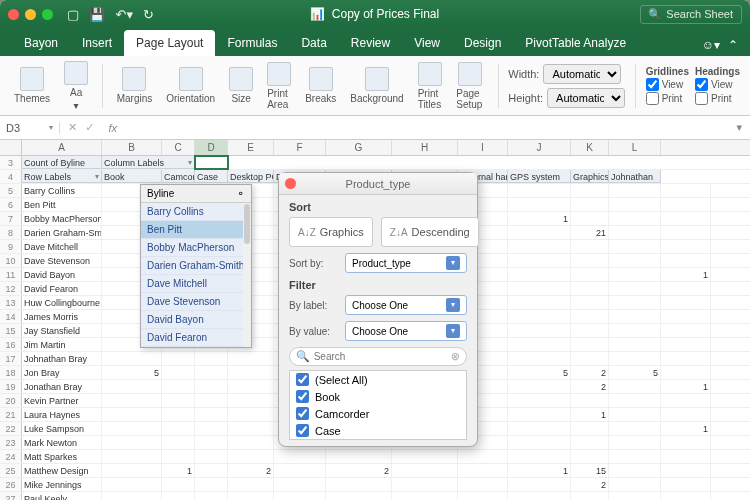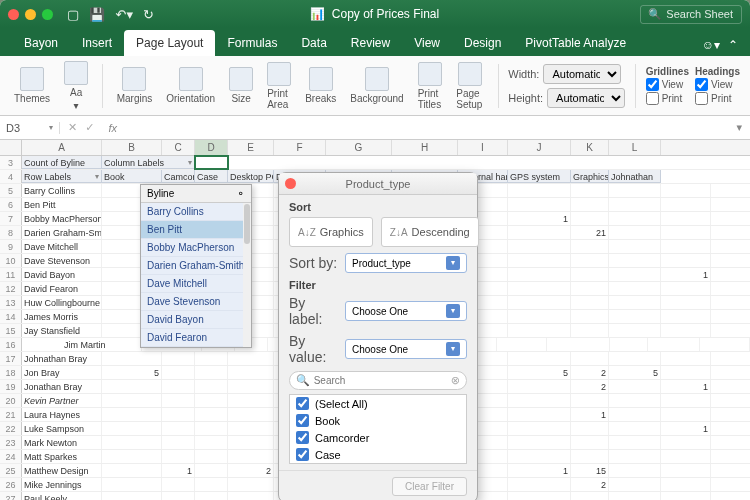--- a/index.html
+++ b/index.html
@@ -49,21 +49,21 @@
 .af-thumb{background:#ccc;width:6px;margin:1px;height:40px;border-radius:3px}
 .filterpane{position:absolute;left:278px;top:172px;width:200px;background:#f0f0f0;border:1px solid #aaa;border-radius:8px;box-shadow:2px 4px 12px rgba(0,0,0,.25);font-size:11px}
 .fp-title{height:22px;background:linear-gradient(#f8f8f8,#e8e8e8);border-bottom:1px solid #ccc;display:flex;align-items:center;justify-content:center;position:relative;font-size:11px;color:#666;border-radius:4px 4px 0 0}
 .fp-close{position:absolute;left:6px;width:11px;height:11px;background:#ff5f56;border-radius:50%}
 .fp-sec{padding:6px 10px}
 .fp-hdr{font-weight:bold;font-size:11px;color:#444;margin-bottom:4px}
 .fp-sortbtns{display:flex;gap:8px;margin-bottom:6px}
 .sortbtn{flex:1;display:flex;align-items:center;gap:4px;padding:8px;border:1px solid #ccc;border-radius:3px;background:#fff;font-size:11px;color:#555}
 .sortbtn span:first-child{font-size:10px;color:#888}
 .fp-row{display:flex;align-items:center;gap:6px;margin-bottom:6px}
-.fp-row .lbl{width:50px;font-size:14px;color:#555}
+.fp-row .lbl{width:50px;font-size:10px;color:#555}
 .fp-sel{flex:1;background:#fff;border:1px solid #9cb8e0;border-radius:3px;padding:2px 6px;font-size:10px;display:flex;justify-content:space-between;align-items:center}
 .fp-sel .arr{background:#5a8ad0;color:#fff;width:14px;height:14px;border-radius:2px;text-align:center;line-height:14px;font-size:8px}
 .fp-search{display:flex;align-items:center;background:#fff;border:1px solid #ccc;border-radius:10px;padding:2px 6px;gap:4px}
 .fp-search input{border:none;outline:none;flex:1;font-size:10px}
 .fp-list{background:#fff;border:1px solid #ccc;margin-top:4px;max-height:80px;overflow:hidden;position:relative}
 .fp-li{display:flex;align-items:center;gap:6px;padding:2px 6px;font-size:11px}
 .fp-li input{accent-color:#3a7ad0}
 .fp-btns{display:flex;justify-content:flex-end;padding:6px 10px;border-top:1px solid #ddd}
 .fp-btn{padding:3px 12px;border:1px solid #ccc;border-radius:3px;background:#f8f8f8;font-size:10px;color:#aaa}
 </style>
@@ -408,21 +408,21 @@
           <div class="cell" id="c_15_6" style="width: 66px;"></div>
           <div class="cell" id="c_15_7" style="width: 66px;"></div>
           <div class="cell" id="c_15_8" style="width: 50px;"></div>
           <div class="cell" id="c_15_9" style="width: 63px;"></div>
           <div class="cell" id="c_15_10" style="width: 38px;"></div>
           <div class="cell" id="c_15_11" style="width: 52px;"></div>
           <div class="cell" id="c_15_12" style="width: 50px;"></div>
         </div>
         <div class="row">
           <div class="rownum">16</div>
-          <div class="cell" style="width: 80px; margin-left: 40px;">Jim Martin</div>
+          <div class="cell" style="width: 80px;">Jim Martin</div>
           <div class="cell" id="c_16_1" style="width: 60px;"></div>
           <div class="cell" id="c_16_2" style="width: 33px;"></div>
           <div class="cell" id="c_16_3" style="width: 33px;"></div>
           <div class="cell" id="c_16_4" style="width: 46px;"></div>
           <div class="cell" id="c_16_5" style="width: 52px;"></div>
           <div class="cell" id="c_16_6" style="width: 66px;"></div>
           <div class="cell" id="c_16_7" style="width: 66px;"></div>
           <div class="cell" id="c_16_8" style="width: 50px;"></div>
           <div class="cell" id="c_16_9" style="width: 63px;"></div>
           <div class="cell" id="c_16_10" style="width: 38px;"></div>
@@ -472,21 +472,21 @@
           <div class="cell" id="c_19_6" style="width: 66px;"></div>
           <div class="cell" id="c_19_7" style="width: 66px;"></div>
           <div class="cell" id="c_19_8" style="width: 50px;"></div>
           <div class="cell" id="c_19_9" style="width: 63px;"></div>
           <div class="cell" id="c_19_10" style="width: 38px; text-align: right;">2</div>
           <div class="cell" id="c_19_11" style="width: 52px;"></div>
           <div class="cell" id="c_19_12" style="width: 50px; text-align: right;">1</div>
         </div>
         <div class="row">
           <div class="rownum">20</div>
-          <div class="cell" style="width: 80px; font-style: italic;">Kevin Partner</div>
+          <div class="cell" style="width: 80px;">Kevin Partner</div>
           <div class="cell" id="c_20_1" style="width: 60px;"></div>
           <div class="cell" id="c_20_2" style="width: 33px;"></div>
           <div class="cell" id="c_20_3" style="width: 33px;"></div>
           <div class="cell" id="c_20_4" style="width: 46px;"></div>
           <div class="cell" id="c_20_5" style="width: 52px;"></div>
           <div class="cell" id="c_20_6" style="width: 66px;"></div>
           <div class="cell" id="c_20_7" style="width: 66px;"></div>
           <div class="cell" id="c_20_8" style="width: 50px;"></div>
           <div class="cell" id="c_20_9" style="width: 63px;"></div>
           <div class="cell" id="c_20_10" style="width: 38px;"></div>
@@ -686,19 +686,16 @@
               <input type="checkbox" checked="" style="">
               <span>Camcorder</span>
             </div>
             <div class="fp-li">
               <input type="checkbox" checked="" style="">
               <span>Case</span>
             </div>
           </div>
       </div>
     </div>
-    <div class="fp-btns">
-        <button class="fp-btn">Clear Filter</button>
-      </div>
   </div>
 
   <div id="datavals"></div>
 </div>
 
 </body></html>

